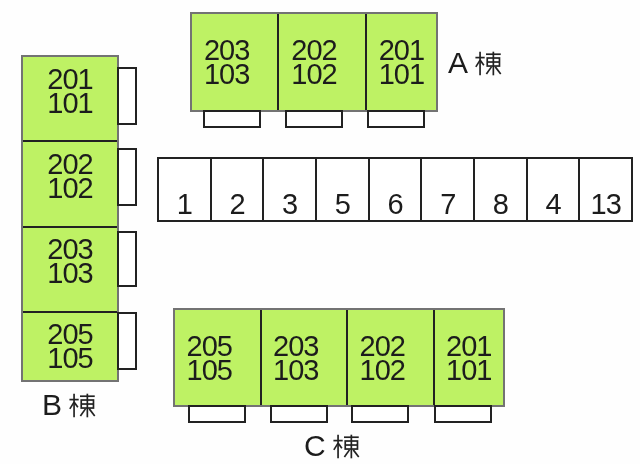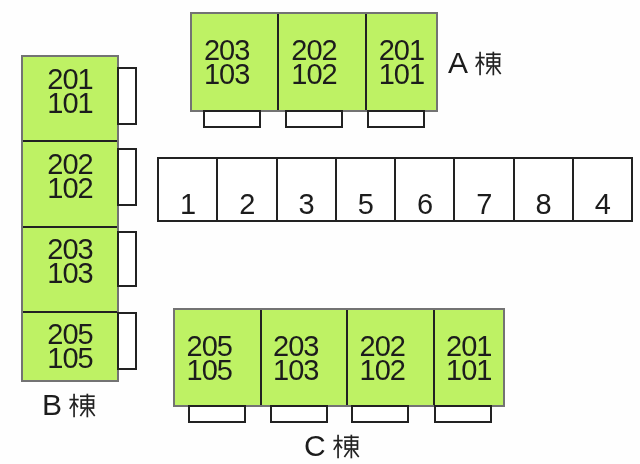--- a/index.html
+++ b/index.html
@@ -167,20 +167,23 @@
       </div>
     <div class="space">
         <span class="num">7</span>
       </div>
     <div class="space">
         <span class="num">8</span>
       </div>
     <div class="space">
         <span class="num">4</span>
       </div>
+    <div class="space">
+        <span class="num">13</span>
+      </div>
   </div>
 
   <div class="bldg row" style="left:173px; top:308px; width:332px; height:99px;">
     <div class="unit">
       <div class="num">205</div>
       <div class="num">105</div>
     </div>
     <div class="unit">
       <div class="num">203</div>
       <div class="num">103</div>

